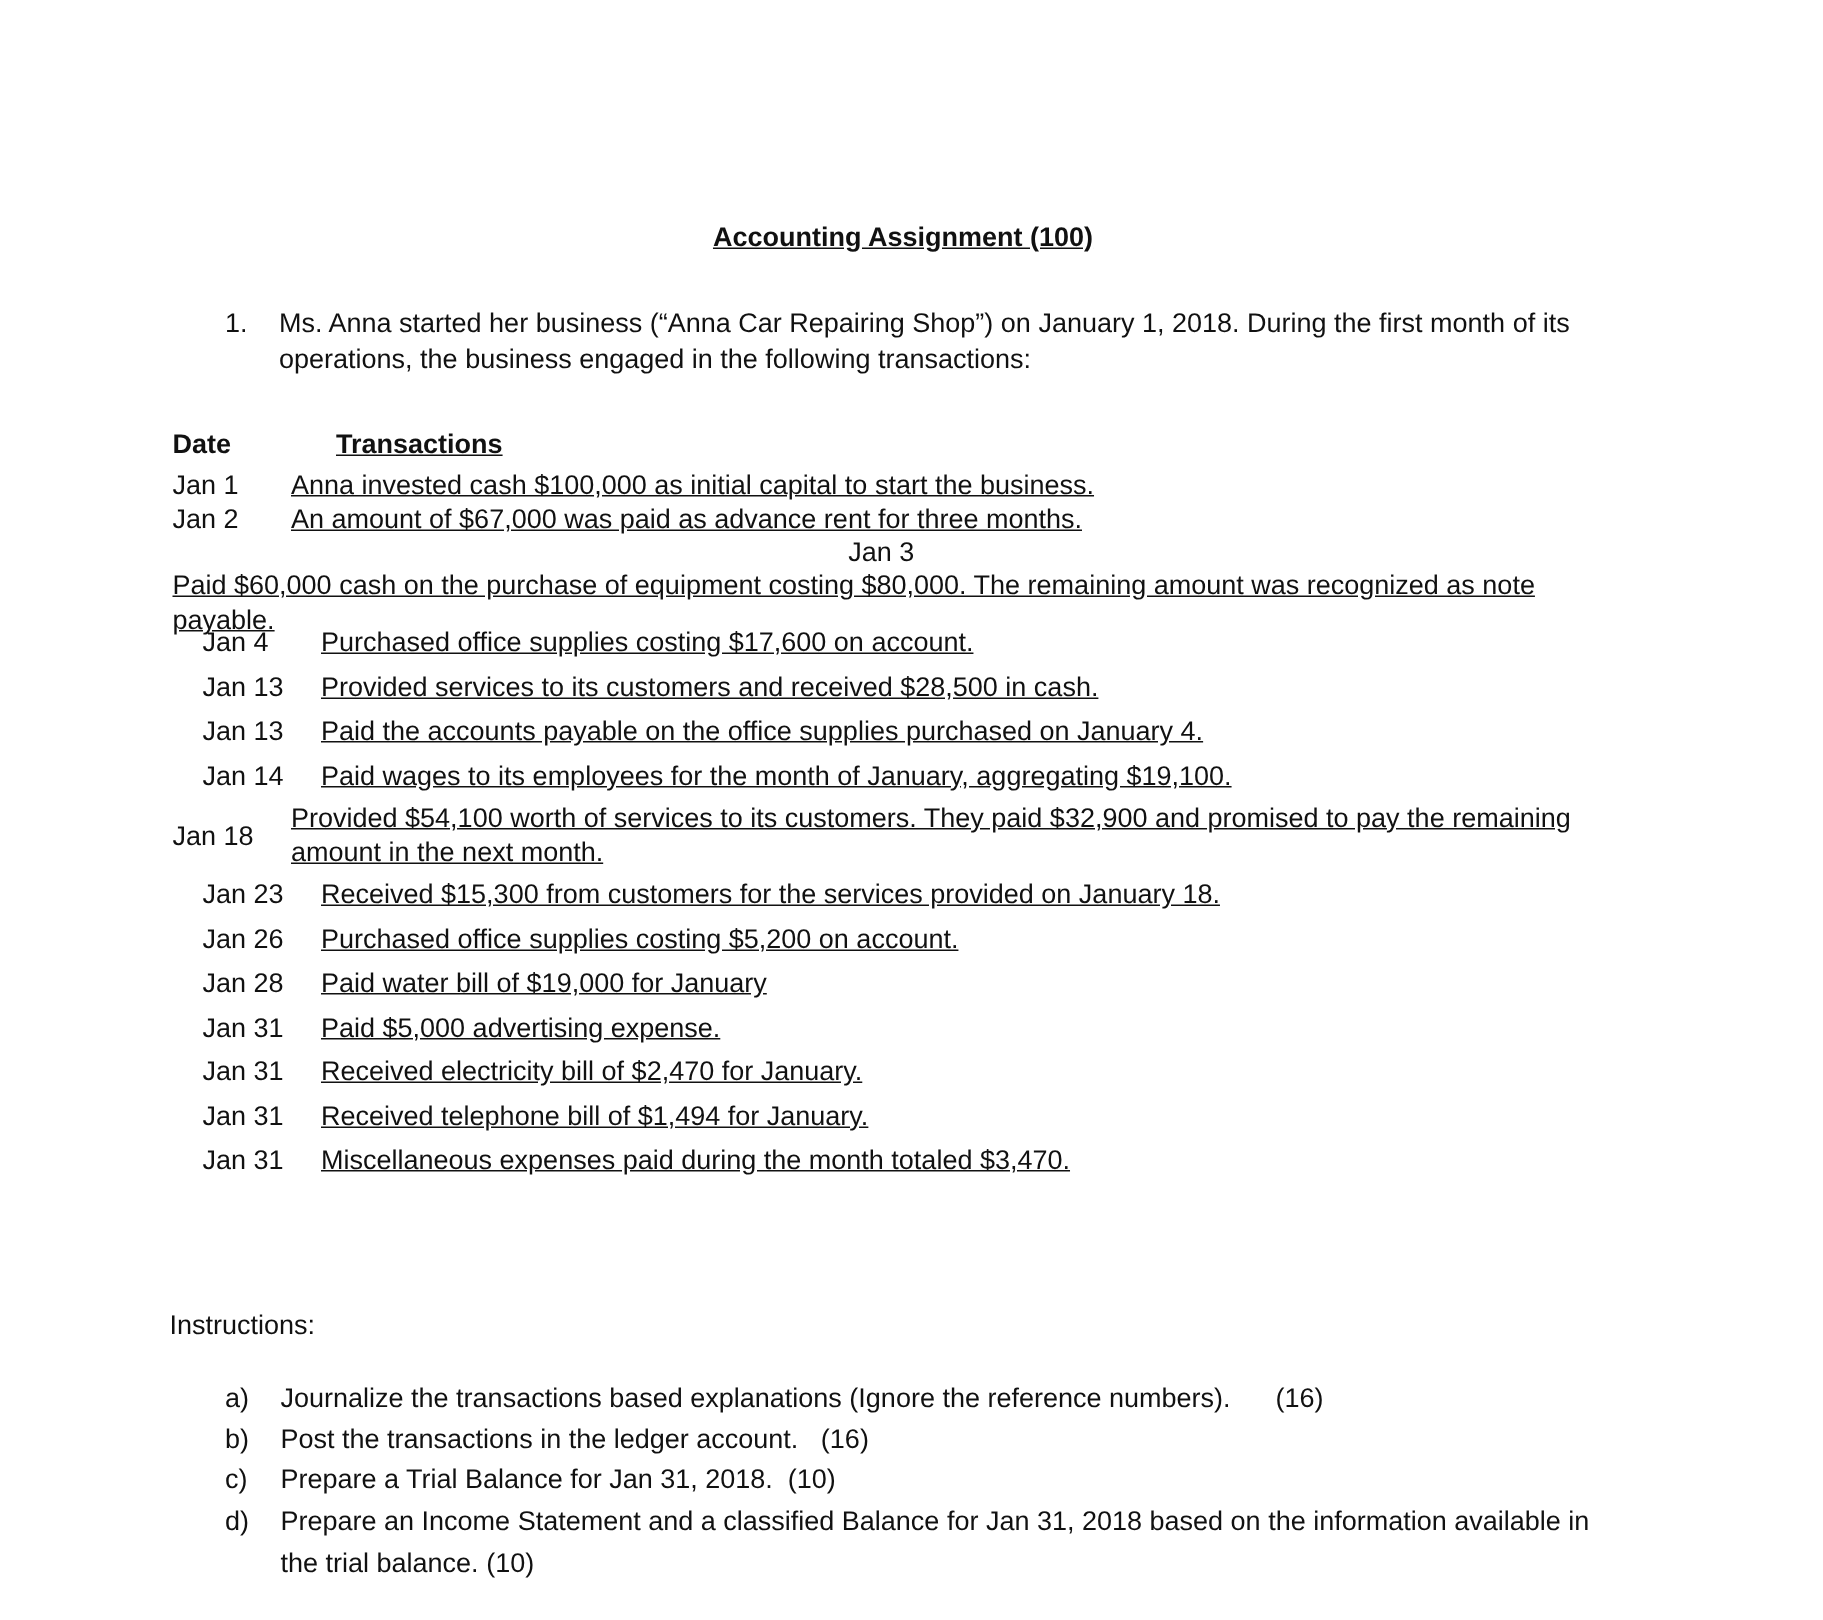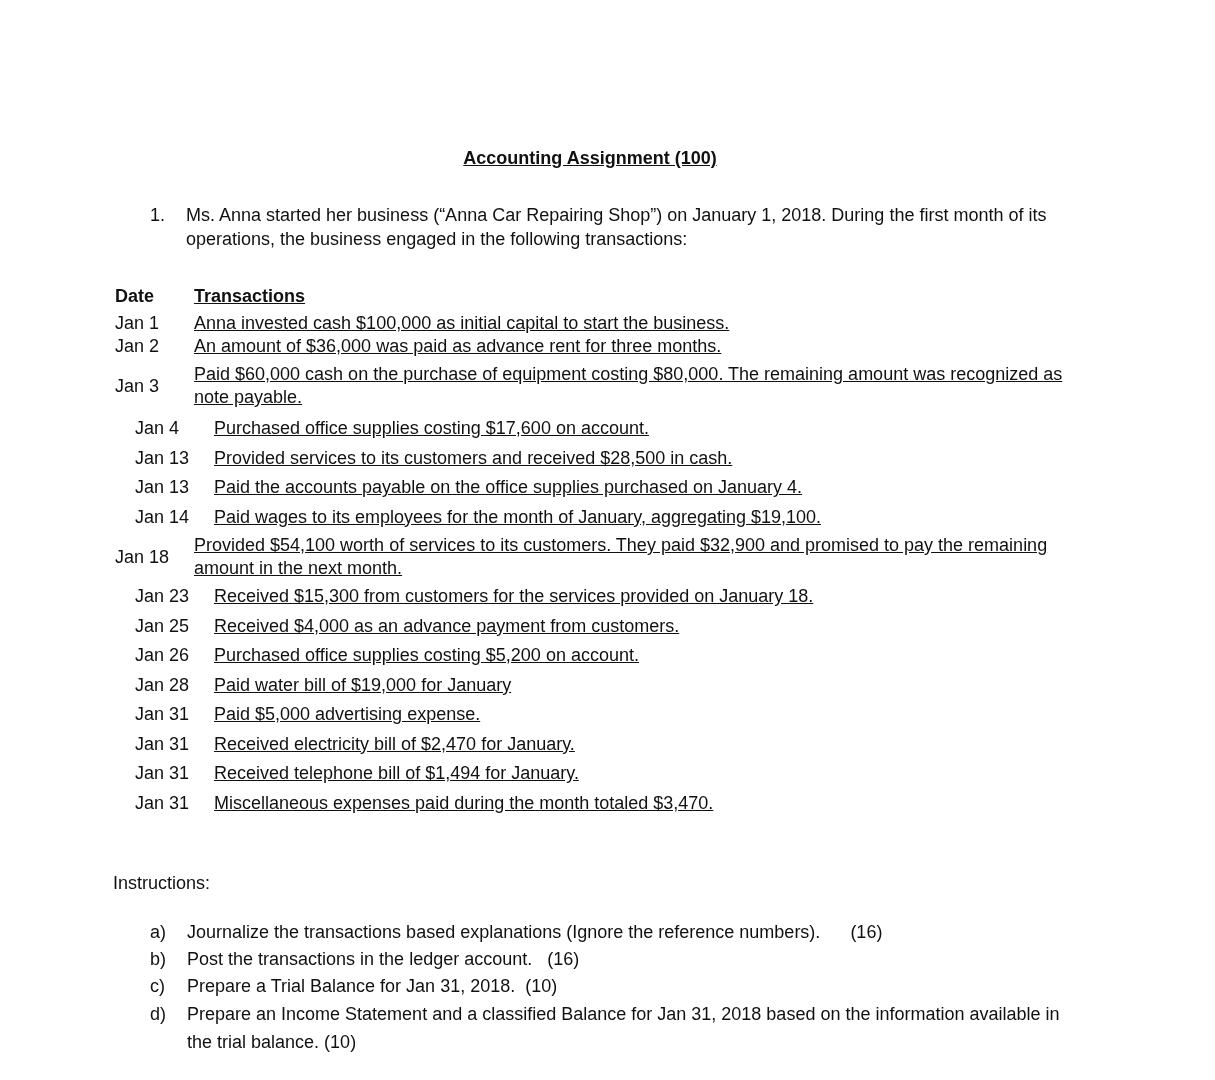--- a/index.html
+++ b/index.html
@@ -11,21 +11,21 @@
       width: 1215px;
       height: 1080px;
       position: relative;
       overflow: hidden;
       font-family: "Liberation Sans", sans-serif;
       color: #111111;
       font-size: 18px;
     }
     .title {
       position: absolute;
-      left: 0;
+      left: 12px;
       width: 1180px;
       top: 148px;
       text-align: center;
       font-weight: bold;
       font-size: 18px;
       text-decoration: underline;
     }
     .question {
       position: absolute;
       left: 150px;
@@ -57,24 +57,25 @@
     }
     .row .desc {
       flex: 1;
       line-height: 23px;
       text-decoration: underline;
     }
     .row.header {
       font-weight: bold;
       height: 28px;
       margin-bottom: 2px;
+      gap: 30px;
     }
     .row.tight { height: 23px; }
     .row.normal { height: 29.5px; margin-left: 20px; }
-    .row.double { height: 56px; }
+    .row.double { height: 56px; flex-direction: column; }
     .row.double-sm { height: 50px; }
     .instructions-label {
       position: absolute;
       left: 113px;
       top: 873px;
     }
     .instructions {
       position: absolute;
       left: 150px;
       top: 919px;
@@ -110,21 +111,21 @@
   <div class="row header">
     <span class="date">Date</span>
     <span class="desc">Transactions</span>
   </div>
   <div class="row tight">
     <span class="date">Jan 1</span>
     <span class="desc">Anna invested cash $100,000 as initial capital to start the business.</span>
   </div>
   <div class="row tight">
     <span class="date">Jan 2</span>
-    <span class="desc">An amount of $36,000 was paid as advance rent for three months.</span>
+    <span class="desc">An amount of $67,000 was paid as advance rent for three months.</span>
   </div>
   <div class="row double">
     <span class="date">Jan 3</span>
     <span class="desc">Paid $60,000 cash on the purchase of equipment costing $80,000. The remaining amount was recognized as note payable.</span>
   </div>
   <div class="row normal">
     <span class="date">Jan 4</span>
     <span class="desc">Purchased office supplies costing $17,600 on account.</span>
   </div>
   <div class="row normal">
@@ -139,24 +140,20 @@
     <span class="date">Jan 14</span>
     <span class="desc">Paid wages to its employees for the month of January, aggregating $19,100.</span>
   </div>
   <div class="row double-sm">
     <span class="date">Jan 18</span>
     <span class="desc">Provided $54,100 worth of services to its customers. They paid $32,900 and promised to pay the remaining amount in the next month.</span>
   </div>
   <div class="row normal">
     <span class="date">Jan 23</span>
     <span class="desc">Received $15,300 from customers for the services provided on January 18.</span>
-  </div>
-  <div class="row normal">
-    <span class="date">Jan 25</span>
-    <span class="desc">Received $4,000 as an advance payment from customers.</span>
   </div>
   <div class="row normal">
     <span class="date">Jan 26</span>
     <span class="desc">Purchased office supplies costing $5,200 on account.</span>
   </div>
   <div class="row normal">
     <span class="date">Jan 28</span>
     <span class="desc">Paid water bill of $19,000 for January</span>
   </div>
   <div class="row normal">

